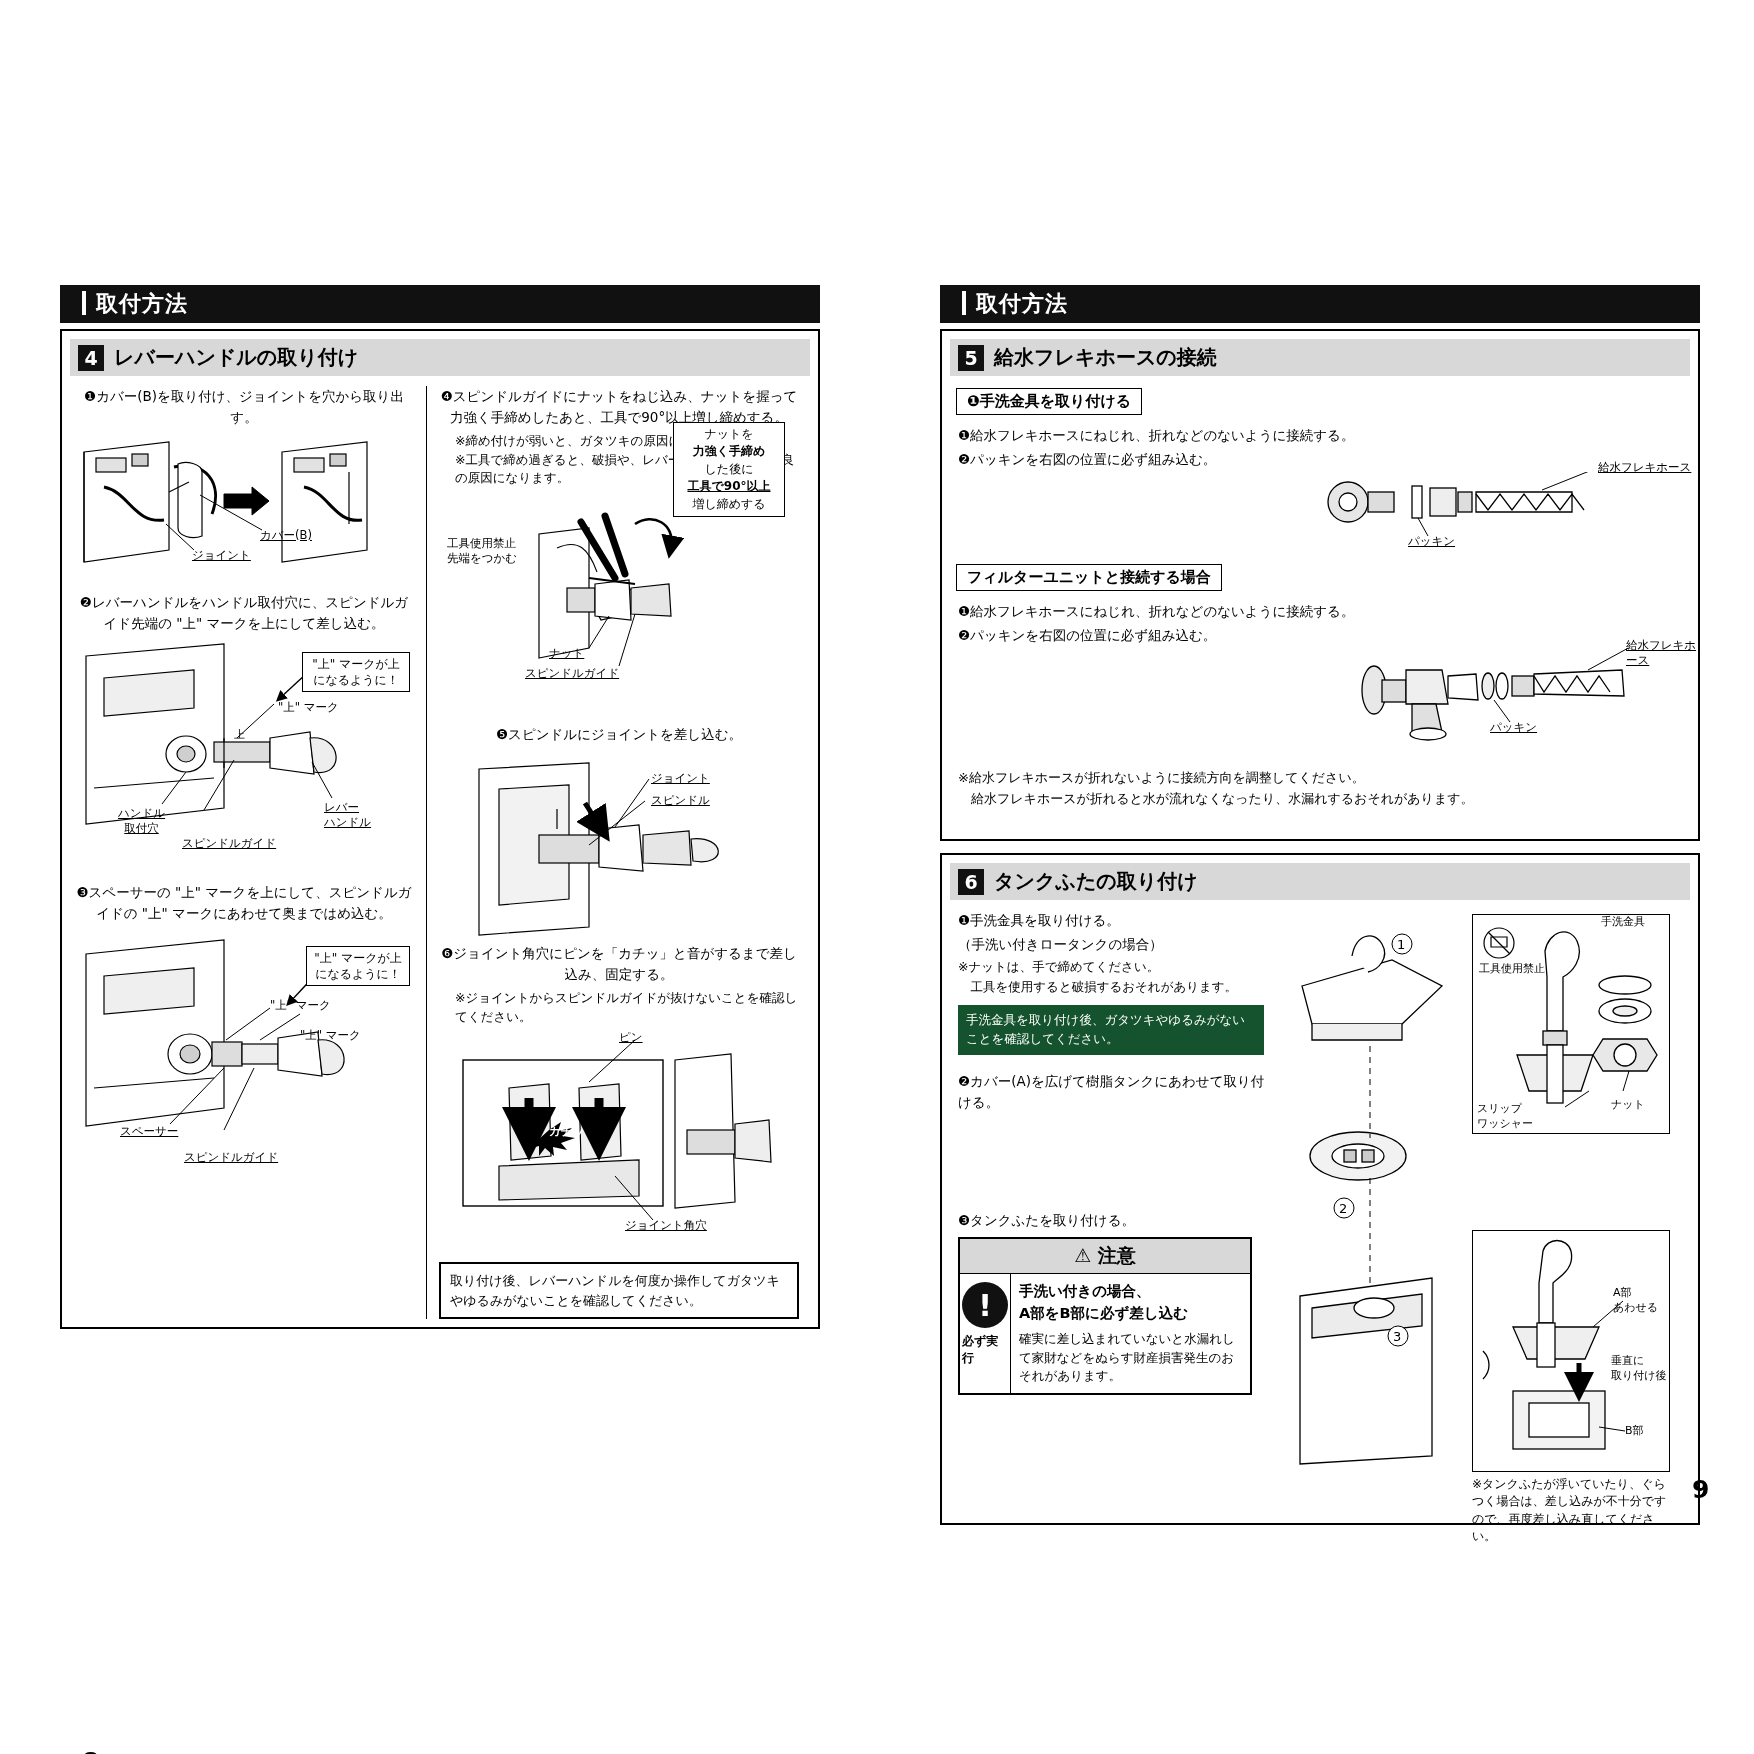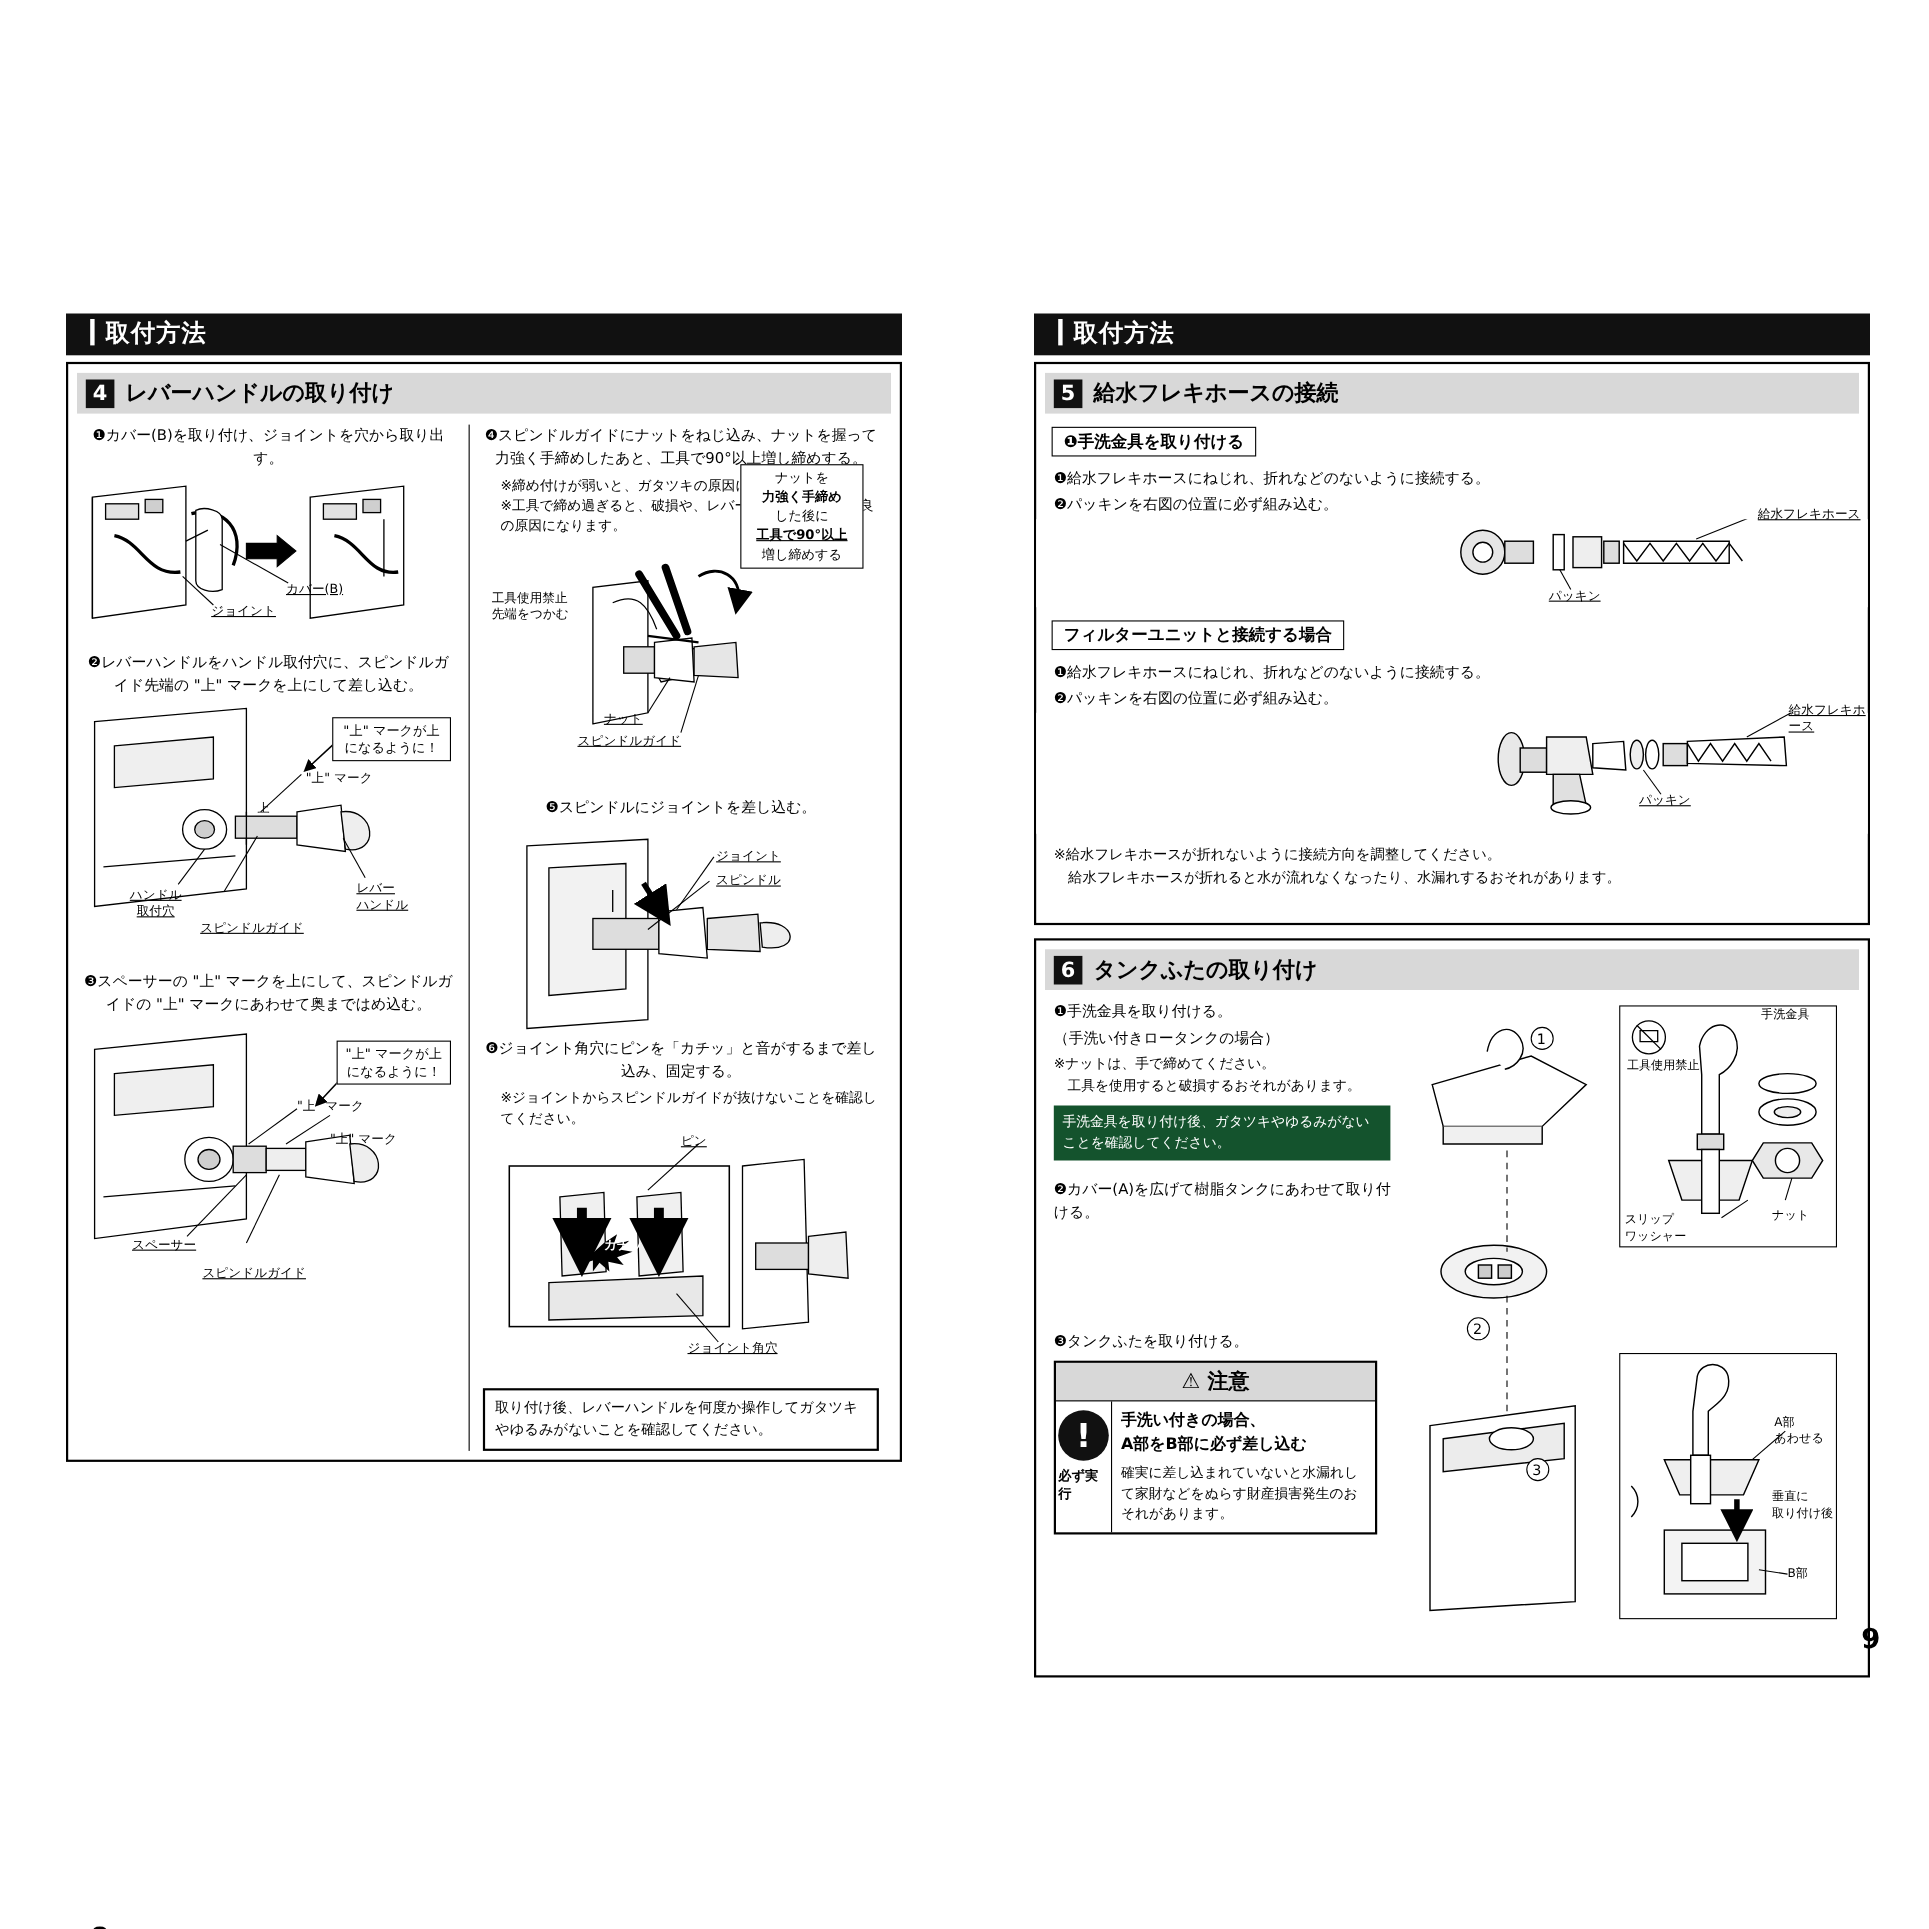--- a/index.html
+++ b/index.html
@@ -536,19 +536,20 @@
             <line x1="120" y1="96" x2="150" y2="70" stroke="#000" stroke-width="1"></line>
             <line x1="126" y1="196" x2="152" y2="200" stroke="#000" stroke-width="1"></line>
           </svg>
           <div class="xsmall" style="position:absolute;left:140px;top:54px;white-space:pre-line">A部
 あわせる</div>
           <div class="xsmall" style="position:absolute;left:138px;top:122px;white-space:pre-line">垂直に
 取り付け後</div>
           <div class="xsmall" style="position:absolute;left:152px;top:192px">B部</div>
         </div>
 
+        <div class="small" style="position:absolute;left:530px;top:566px;width:200px;white-space:pre-line">※タンクふたが浮いていたり、ぐらつく場合は、差し込みが不十分ですので、再度差し込み直してください。</div>
       </div>
     </div>
 
     <div class="page-num right" style="left:752px;top:1190px">9</div>
   </div>
 
 </div>
 
 </body></html>

